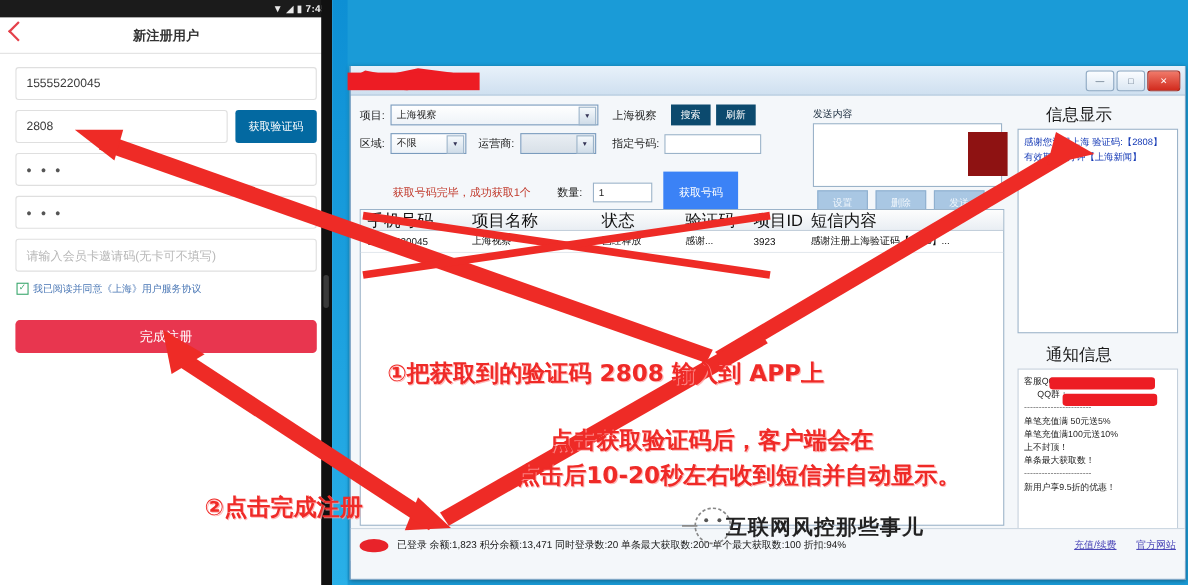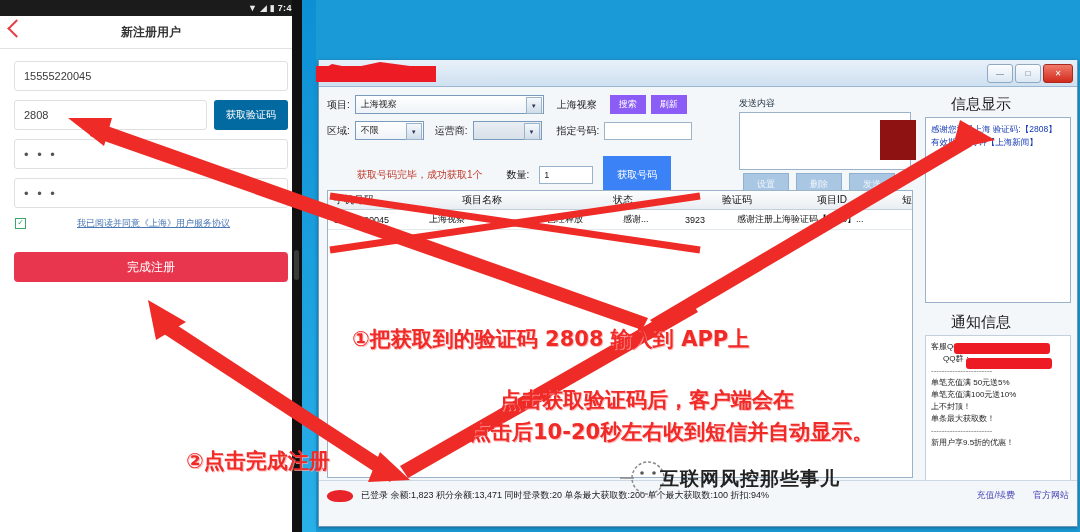--- a/index.html
+++ b/index.html
@@ -20,21 +20,21 @@
   .fld{height:30px;border:1px solid #dfdfdf;border-radius:3px;background:#fff;display:flex;align-items:center;
        padding:0 9px;margin-bottom:9px;font-size:11px;color:#3a3a3a;box-sizing:border-box;filter:blur(.3px);}
   .fld.ph{color:#b8b8b8;}
   .dots{letter-spacing:2.5px;font-size:13px;color:#555;}
   .row-code{display:flex;gap:7px;margin-bottom:9px;}
   .row-code .fld{flex:1;margin-bottom:0;}
   #get-code-btn{width:74px;height:30px;background:#0369a1;color:#fff;border-radius:3px;display:flex;
      align-items:center;justify-content:center;font-size:10px;filter:blur(.45px);}
   #agree-row{display:flex;align-items:center;gap:4px;margin:3px 0 0 1px;}
   #agree-check{width:9px;height:9px;border:1px solid #3aa76d;color:#3aa76d;font-size:8px;line-height:8px;text-align:center;}
-  #agree-text{font-size:9px;color:#4a77b5;text-decoration:underline;filter:blur(.5px);margin-left:47px;}
+  #agree-text{font-size:9px;color:#4a77b5;filter:blur(.5px);}
   #submit-btn{margin:22px 0 0 0;height:30px;background:#e8364f;border-radius:4px;color:#fff;font-size:12px;
      display:flex;align-items:center;justify-content:center;filter:blur(.35px);}
   #phone-edge{position:absolute;right:0;top:0;width:10px;height:532px;background:#111;}
   #phone-edge .scroll{position:absolute;left:2px;top:250px;width:5px;height:30px;background:#3a3a3a;border-radius:3px;}
 
   
   #desktop{position:absolute;left:302px;top:0;width:778px;height:532px;background:#1a9bd7;overflow:hidden;}
   #blue-strip{position:absolute;left:0;top:0;width:14px;height:532px;
      background:linear-gradient(180deg,#0d8fd4,#29b0e8);}
   #win{position:absolute;left:16px;top:60px;width:758px;height:466px;background:#eef3f8;
@@ -51,52 +51,52 @@
   #ctrl-area{padding:8px 0 0 8px;}
   .ctrl-row{display:flex;align-items:center;gap:5px;margin-bottom:7px;font-size:10px;color:#1a1a1a;}
   .lbl{filter:blur(.4px);white-space:nowrap;}
   .combo{height:17px;border:1px solid #7a9bbd;background:linear-gradient(180deg,#fff,#eef3f8);
      display:flex;align-items:center;padding:0 0 0 5px;font-size:9px;color:#222;position:relative;filter:blur(.25px);}
   .combo .arw{position:absolute;right:1px;top:1px;width:14px;height:15px;
      background:linear-gradient(180deg,#f5f9fc,#cfdce8);border:1px solid #9bb3c9;
      display:flex;align-items:center;justify-content:center;font-size:6px;color:#335;}
   .txtbox{height:16px;border:1px solid #9bb3c9;background:#fff;font-size:9px;padding:0 4px;
      display:flex;align-items:center;color:#222;}
-  .btn-blue{background:#8b5cf6;color:#fff;font-size:9px;padding:3px 9px;filter:blur(.45px);}
+  .btn-blue{background:#0c4a6e;color:#fff;font-size:9px;padding:3px 9px;filter:blur(.45px);}
   .btn-darkred{background:#3b82f6;color:#fff;font-size:10px;padding:12px 14px;filter:blur(.4px);}
   .btn-lite{background:#a9c7e3;color:#eef5fb;font-size:9px;padding:4px 13px;border:1px solid #8fb0cf;filter:blur(.5px);}
   #status-msg{color:#c0392b;font-size:10px;filter:blur(.5px);}
 
   #send-group{position:absolute;left:420px;top:10px;width:172px;}
   #send-group .gl{font-size:9px;color:#234;filter:blur(.45px);margin-bottom:2px;}
   #send-box{height:56px;border:1px solid #9bb3c9;background:#fff;}
   #send-btns{position:absolute;left:424px;top:86px;display:flex;gap:7px;}
 
   #grid{position:absolute;left:8px;top:103px;width:584px;height:286px;border:1px solid #9bb3c9;background:#fff;}
   #grid-head{height:18px;background:linear-gradient(180deg,#fdfdfd,#e9eef3);border-bottom:1px solid #c3cfdb;
-     display:flex;font-size:10px;color:#111;align-items:center;filter:blur(.35px);gap:33px;}
+     display:flex;font-size:15px;color:#111;align-items:center;filter:blur(.35px);}
   #grid-head div,.grow div{padding-left:6px;box-sizing:border-box;overflow:hidden;white-space:nowrap;}
   .c0{width:95px}.c1{width:118px}.c2{width:76px}.c3{width:62px}.c4{width:52px}.c5{flex:1}
   .grow{height:19px;display:flex;align-items:center;font-size:9px;color:#111;border-bottom:1px solid #e4e9ee;filter:blur(.4px);}
 
   #right-pane{position:absolute;left:604px;top:0;width:154px;height:439px;padding:8px 6px 0 2px;box-sizing:border-box;}
   .rp-label{font-size:15px;color:#1a1a1a;filter:blur(.45px);margin-bottom:3px;margin-left:26px;}
   #info-box{height:186px;border:1px solid #9bb3c9;background:#fff;padding:5px 5px;font-size:8.5px;
      line-height:13px;color:#1338b5;filter:blur(.4px);box-sizing:border-box;}
   #notify-box{height:158px;border:1px solid #c3cfdb;background:#fff;padding:5px;font-size:8px;
      line-height:12px;color:#222;box-sizing:border-box;position:relative;overflow:hidden;filter:blur(.4px);}
   #notify-box .dim{color:#666;}
   .redact{position:absolute;background:#ed1c24;border-radius:3px;}
 
   #statusbar{position:absolute;left:0;bottom:16px;width:758px;height:30px;background:#f4f7fa;border-top:1px solid #cdd8e2;
      display:flex;align-items:center;padding:0 8px;box-sizing:border-box;gap:8px;}
   #sb-heart{width:26px;height:12px;background:#e8232a;border-radius:50% 50% 45% 45%;flex:none;}
   #sb-text{font-size:9px;color:#1a1a1a;filter:blur(.55px);white-space:nowrap;}
   #sb-links{margin-left:auto;display:flex;gap:18px;}
-  #sb-links span{font-size:9px;color:#4b47b8;filter:blur(.5px);text-align:right;}
+  #sb-links span{font-size:9px;color:#4b47b8;text-decoration:underline;filter:blur(.5px);text-align:right;}
 
   
   #anno{position:absolute;left:0;top:0;width:1080px;height:532px;pointer-events:none;}
   .anno-txt{position:absolute;color:#ef2a27;font-weight:bold;white-space:nowrap;
      text-shadow:1px 1px 0 rgba(255,160,160,.75);font-family:"DejaVu Sans",sans-serif;}
   #wm{position:absolute;left:660px;top:466px;font-size:19px;font-weight:bold;color:#222;
      letter-spacing:1px;white-space:nowrap;font-family:"DejaVu Sans",sans-serif;}
 </style>
 </head>
 <body>
@@ -122,20 +122,21 @@
       <div id="get-code-btn">获取验证码</div>
     </div>
 
     <div class="fld">
       <span class="dots">• • •</span>
     </div>
     <div class="fld">
       <span class="dots">• • •</span>
     </div>
 
+    <div class="fld ph">请输入会员卡邀请码(无卡可不填写)</div>
 
     <div id="agree-row">
       <span id="agree-check">✓</span>
       <span id="agree-text">我已阅读并同意《上海》用户服务协议</span>
     </div>
 
     <div id="submit-btn">完成注册</div>
   </div>
 
   <div id="phone-edge">

